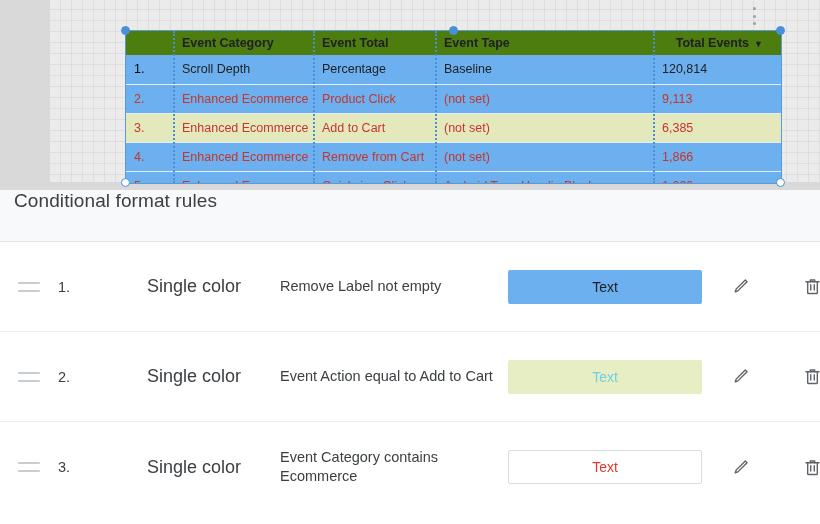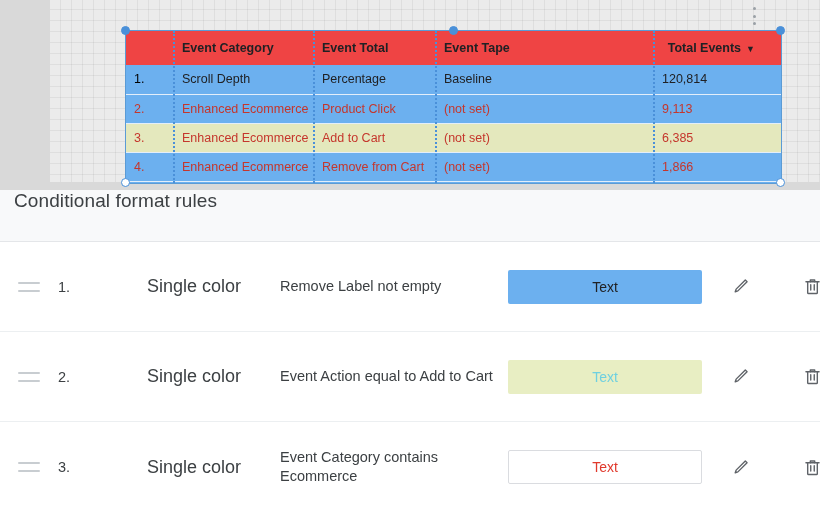--- a/index.html
+++ b/index.html
@@ -51,28 +51,28 @@
     background:#fff;
   }
   .tbl{width:100%;border-collapse:collapse;table-layout:fixed;}
   .tbl col.c-idx{width:48px;}
   .tbl col.c-cat{width:140px;}
   .tbl col.c-act{width:122px;}
   .tbl col.c-lbl{width:218px;}
   .tbl col.c-tot{width:127px;}
 
   .tbl th{
-    background:#ef4444;
-    height:34px;
+    background:#4d7c0f;
+    height:24px;
     font-size:12.5px;font-weight:bold;color:#202124;
     text-align:left;padding:0 8px;
     box-sizing:border-box;
     white-space:nowrap;
   }
-  .tbl th.num{text-align:right;padding-right:26px;}
+  .tbl th.num{text-align:right;padding-right:18px;}
   .tbl th.idx{padding:0;}
   .tbl td{
     height:29px;
     font-size:12.5px;color:#202124;
     padding:0 8px;box-sizing:border-box;
     white-space:nowrap;overflow:hidden;
     border-bottom:1px solid #e3eefa;
   }
   .tbl td.num{padding-right:10px;}
   .tbl td.idx{color:inherit;}

